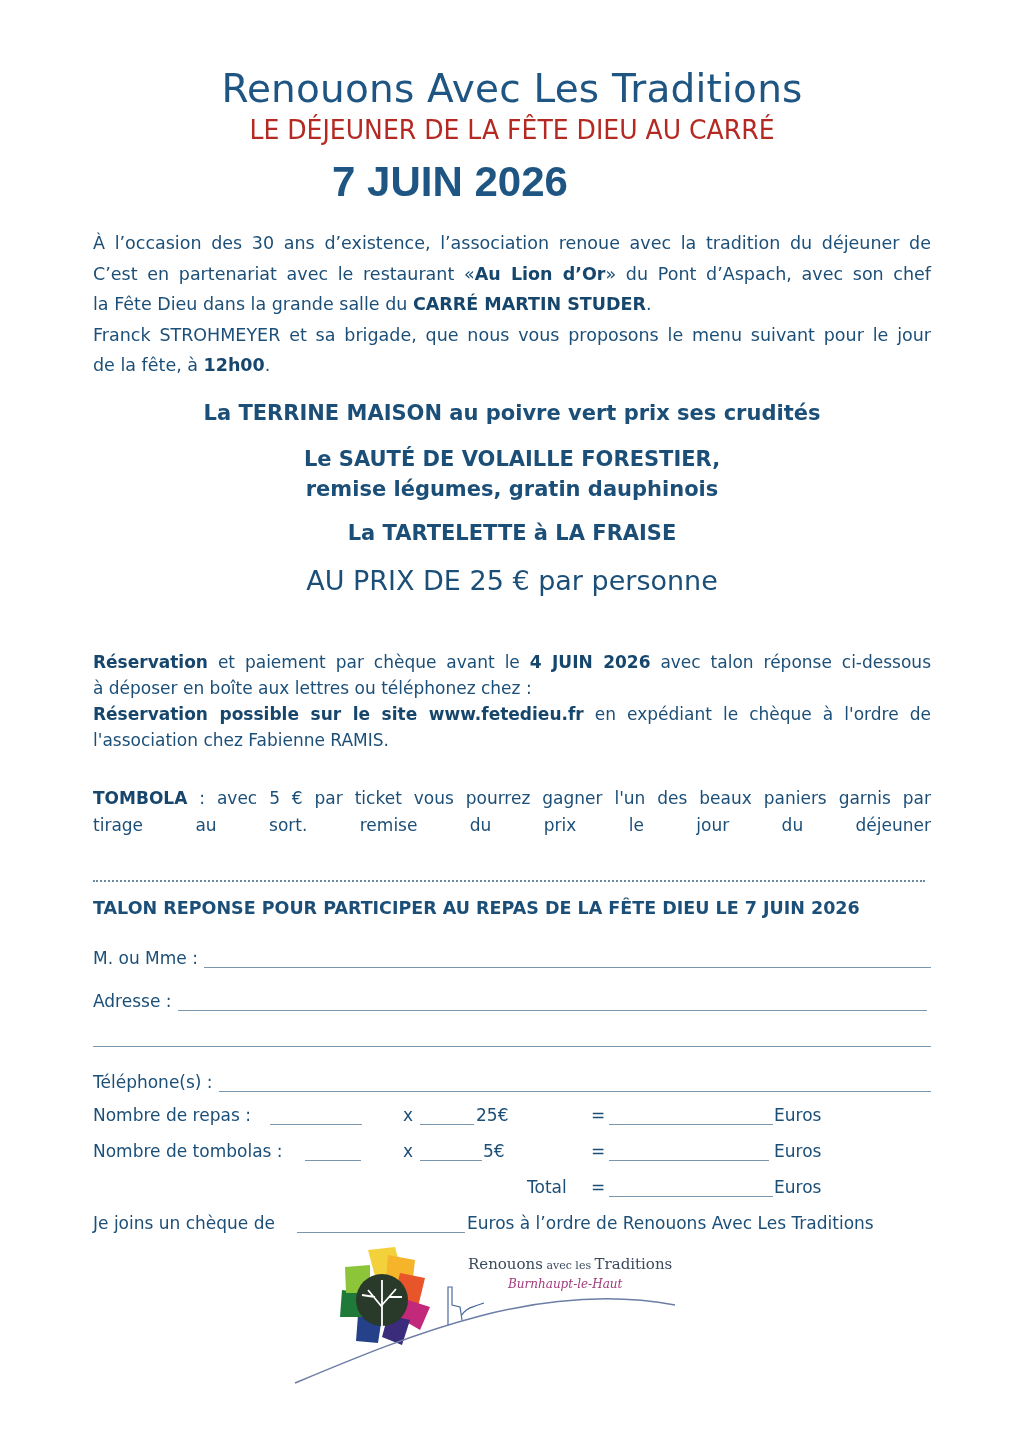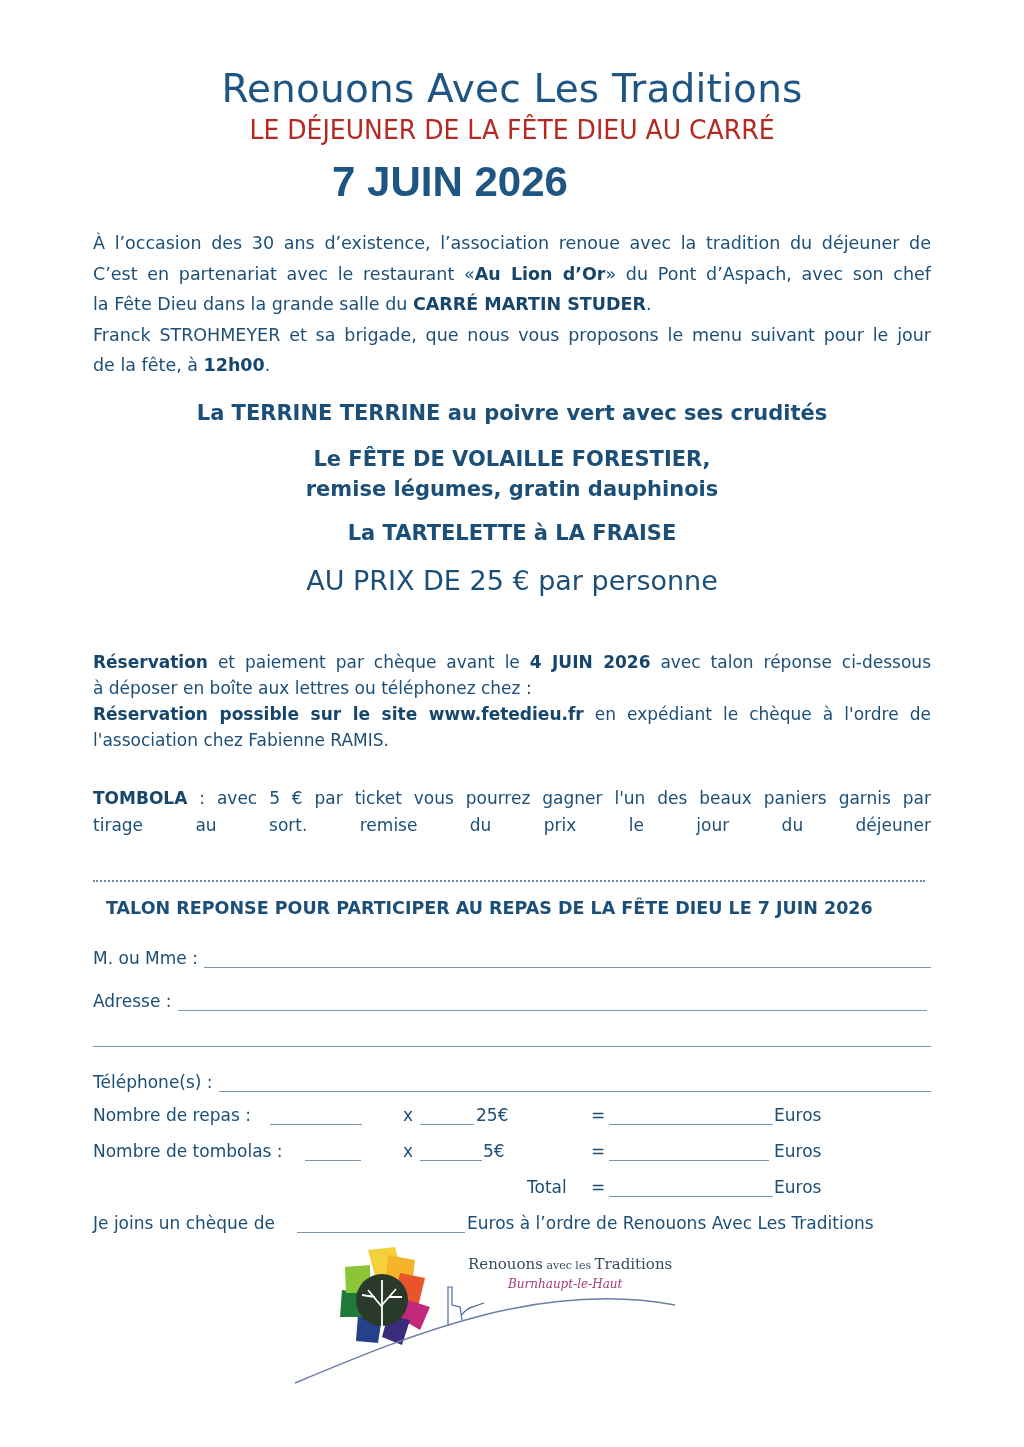--- a/index.html
+++ b/index.html
@@ -44,21 +44,21 @@
   .resa { top: 616px; line-height: 26px; font-size: 17px; margin-top: 33px; }
   .resa .line { text-align-last: left; }
   .resa .line.j { text-align-last: justify; }
   .tombola { top: 785px; line-height: 27px; font-size: 17px; }
   .dotted {
     position: absolute; left: 93px; width: 832px; top: 880px;
     border-bottom: 2px dotted #6d8aa3; height: 0;
   }
   .talon-title {
     position: absolute; left: 93px; top: 898px; font-size: 17.5px;
-    font-weight: bold; color: #1c4f78; margin-left: 13px;
+    font-weight: bold; color: #1c4f78;
   }
   .form-row {
     position: absolute; left: 93px; width: 838px; font-size: 17px;
     color: #1c4f78; display: flex; align-items: flex-end; height: 24px;
   }
   .form-label { white-space: nowrap; }
   .blank {
     border-bottom: 1.5px solid #7a97ae; height: 17px; display: inline-block;
   }
   .grow { flex: 1; margin-left: 6px; }
@@ -96,23 +96,23 @@
 <div class="date">7 JUIN 2026</div>
 
 <div class="body-text intro">
   <span class="line"><span>À l’occasion des 30 ans d’existence, l’association renoue avec la tradition du déjeuner de</span></span>
   <span class="line"><span>C’est en partenariat avec le restaurant «</span><b>Au Lion d’Or</b><span>» du Pont d’Aspach, avec son chef</span></span>
   <span class="line last"><span>la Fête Dieu dans la grande salle du </span><b>CARRÉ MARTIN STUDER</b><span>.</span></span>
   <span class="line"><span>Franck STROHMEYER et sa brigade, que nous vous proposons le menu suivant pour le jour</span></span>
   <span class="line last"><span>de la fête, à </span><b>12h00</b><span>.</span></span>
 </div>
 
-<div class="menu menu-item m1">La TERRINE TERRINE au poivre vert avec ses crudités</div>
+<div class="menu menu-item m1">La TERRINE MAISON au poivre vert prix ses crudités</div>
 <div class="menu menu-item m2">
-  <div>Le FÊTE DE VOLAILLE FORESTIER,</div>
+  <div>Le SAUTÉ DE VOLAILLE FORESTIER,</div>
   <div>remise légumes, gratin dauphinois</div>
 </div>
 <div class="menu menu-item m3">La TARTELETTE à LA FRAISE</div>
 <div class="menu price">AU PRIX DE  25 € par personne</div>
 
 <div class="body-text resa">
   <span class="line j"><b>Réservation</b><span> et paiement par chèque avant le </span><b>4 JUIN 2026</b><span> avec talon réponse ci-dessous</span></span>
   <span class="line"><span>à déposer en boîte aux lettres ou téléphonez chez :</span></span>
   <span class="line j"><b>Réservation possible sur le site www.fetedieu.fr</b><span> en expédiant le chèque à l'ordre de</span></span>
   <span class="line"><span>l'association chez Fabienne RAMIS.</span></span>

